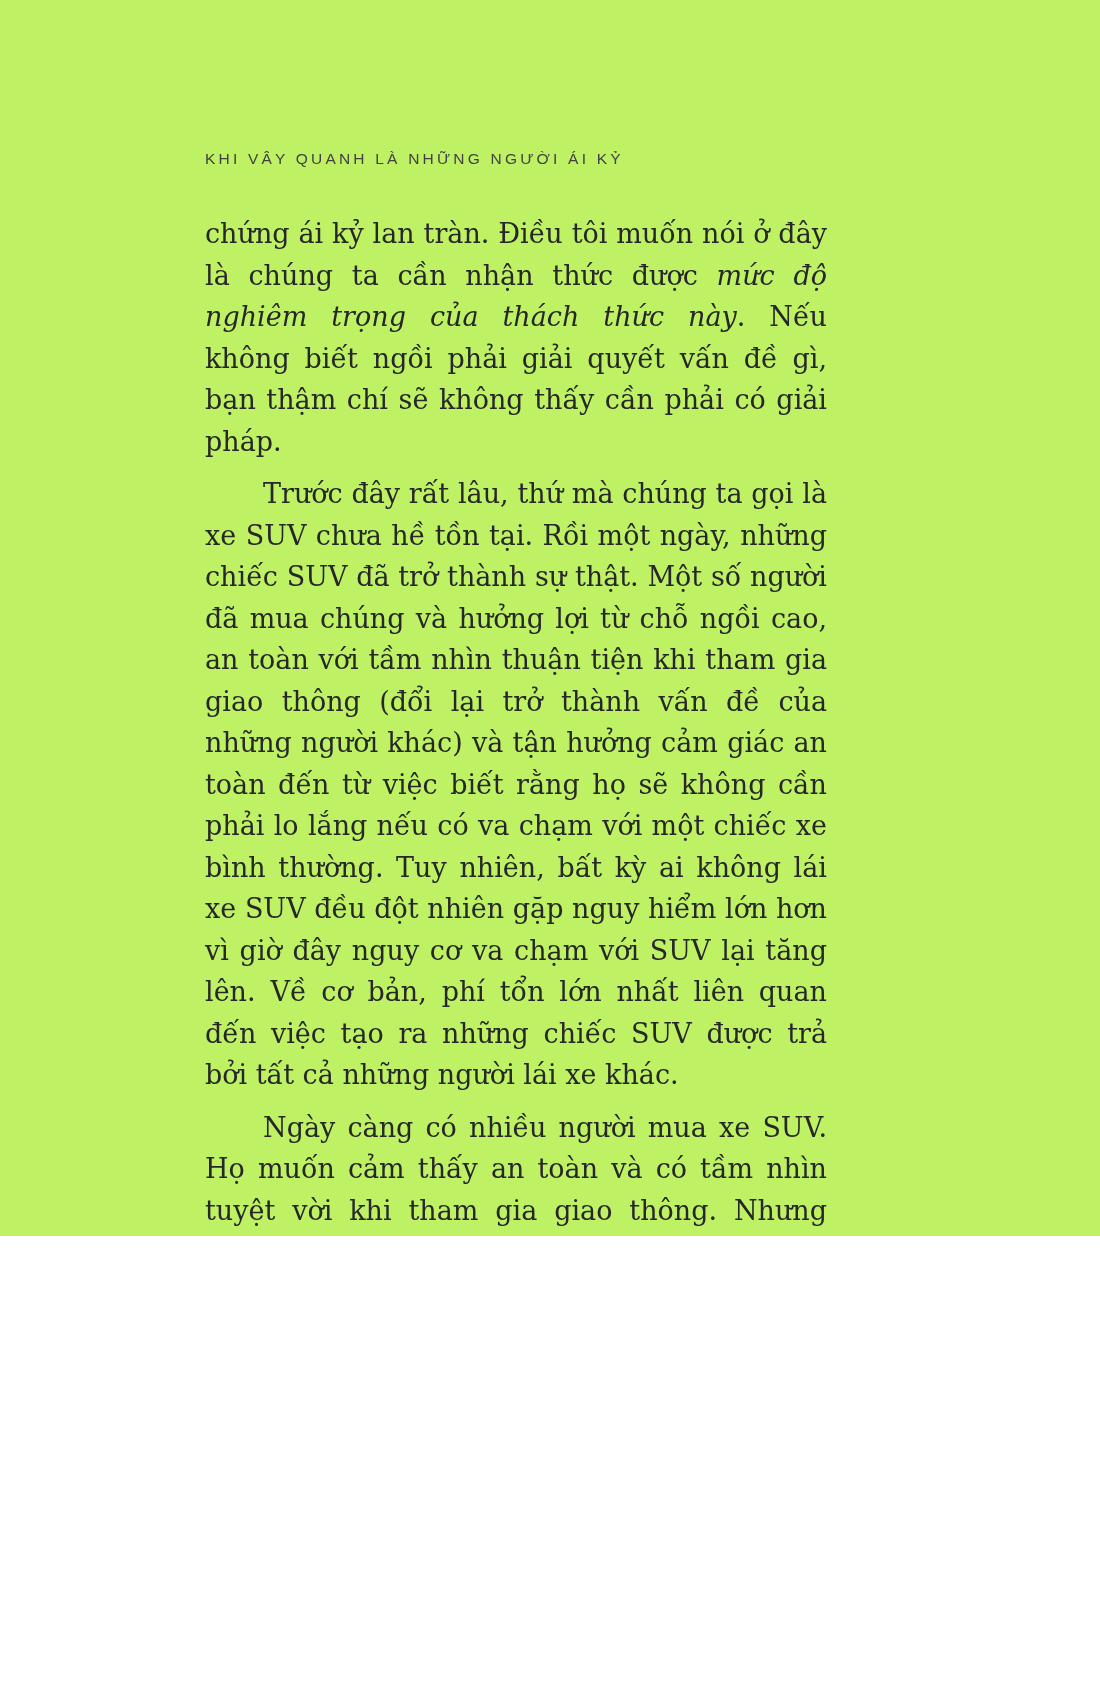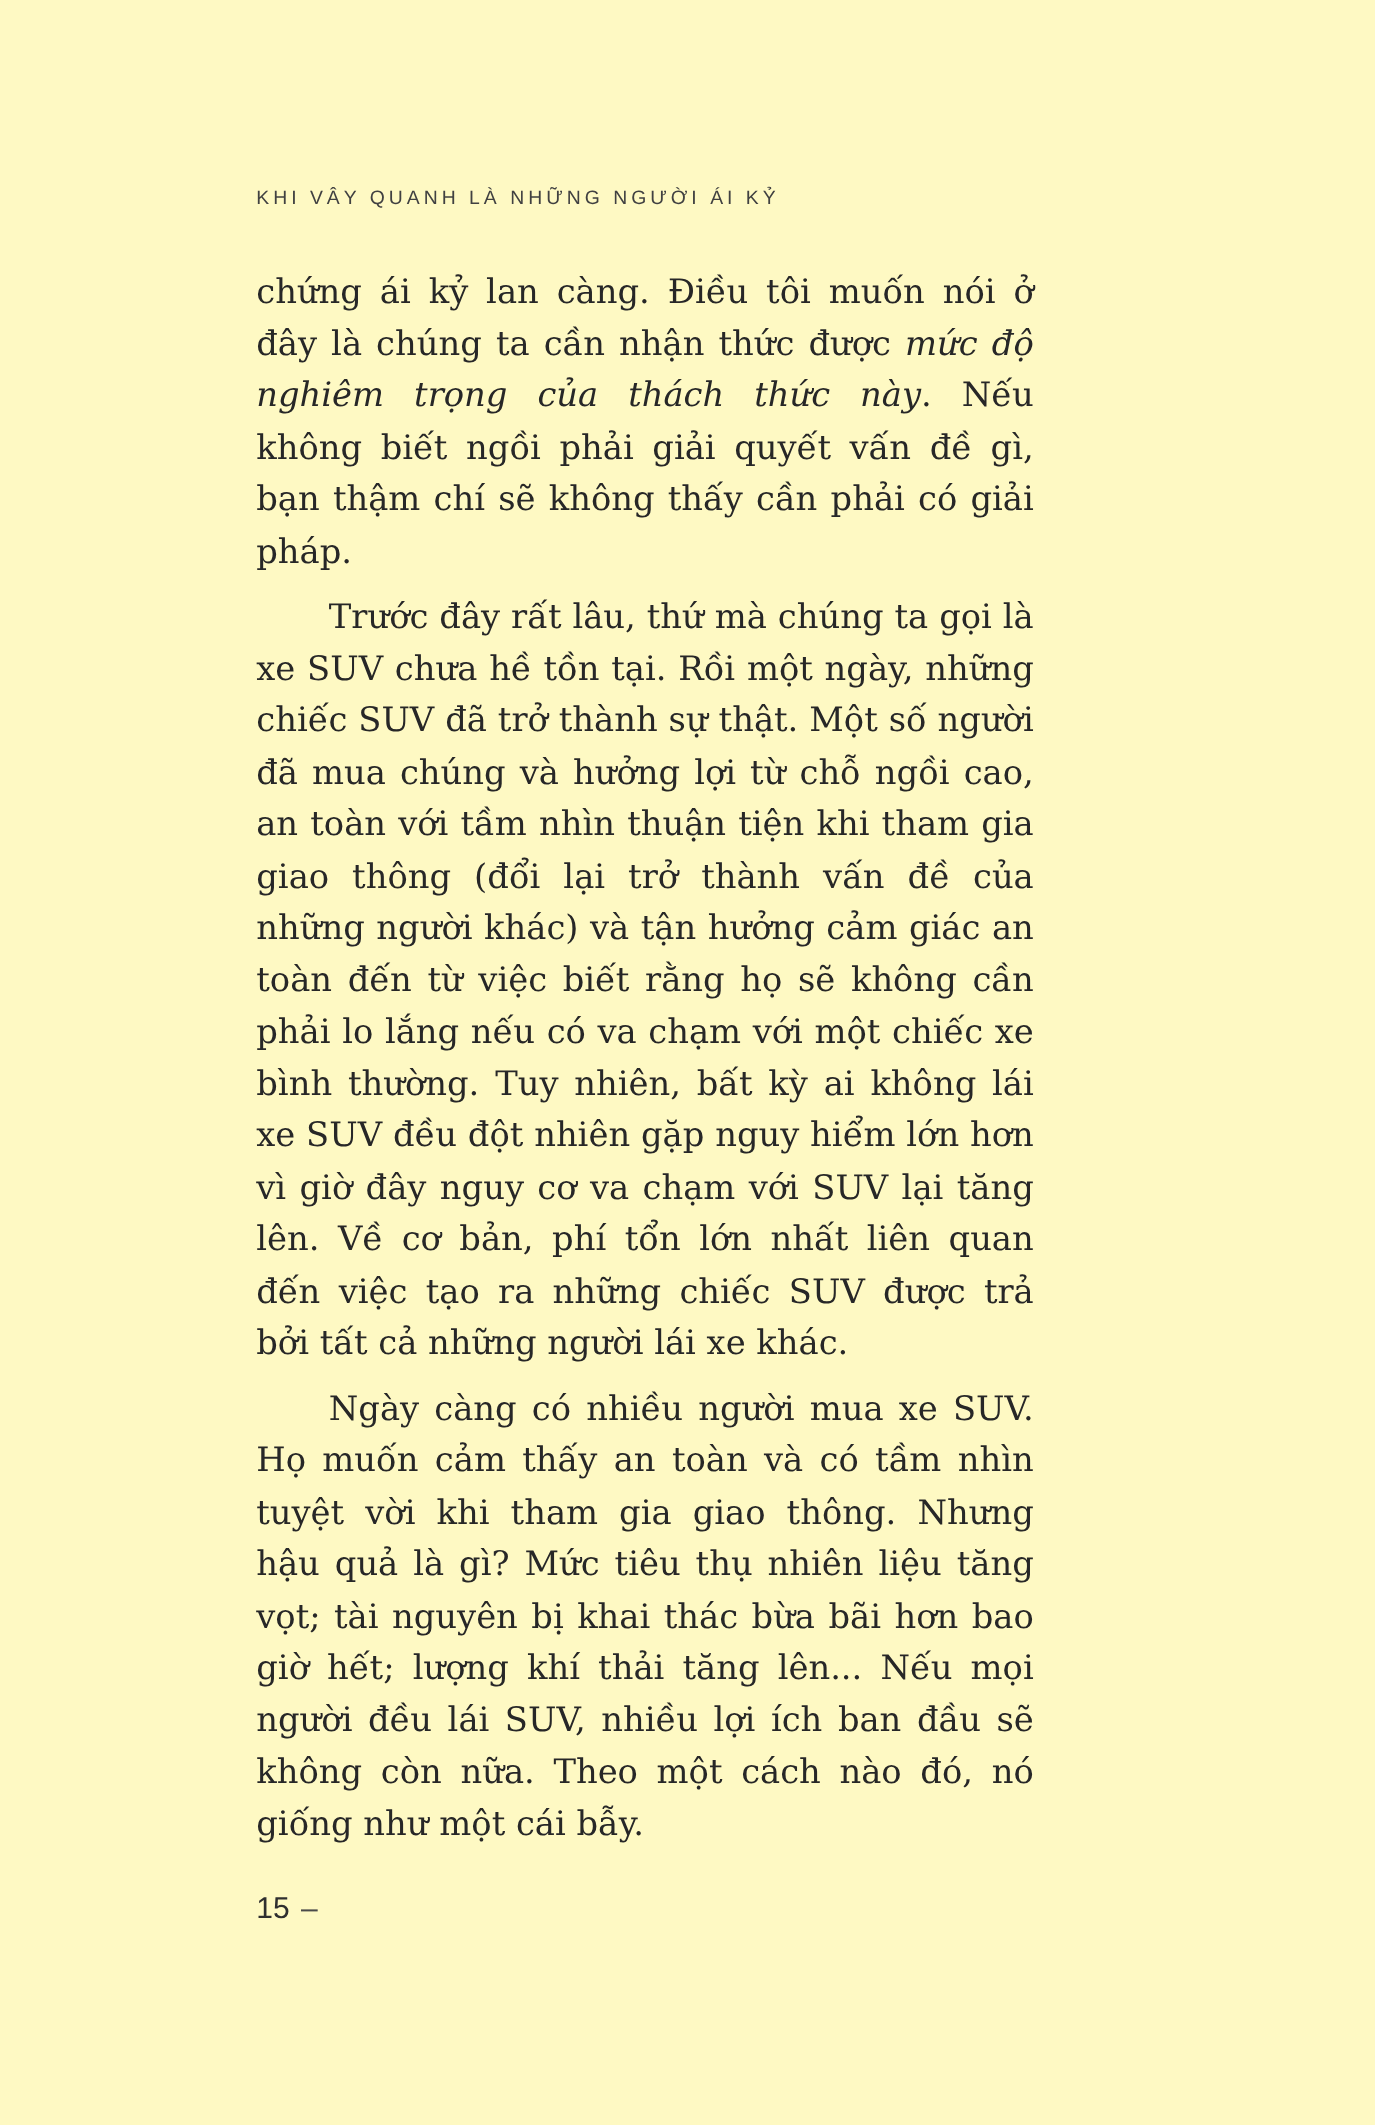--- a/index.html
+++ b/index.html
@@ -3,22 +3,22 @@
 <meta charset="utf-8">
 <style>
   html, body {
     margin: 0;
     padding: 0;
     background: #ffffff;
   }
   .page {
     position: relative;
     width: 1100px;
-    height: 1700px;
-    background: #fef9c3;
+    height: 1236px;
+    background: #bef264;
     overflow: hidden;
   }
   .running-header {
     position: absolute;
     left: 205px;
     top: 150px;
     font-family: "Liberation Sans", sans-serif;
     font-size: 15.5px;
     font-weight: 400;
     letter-spacing: 3.2px;
@@ -59,21 +59,21 @@
     color: #4a4a4a;
   }
 </style>
 </head>
 <body>
 
 <div class="page">
   <div class="running-header">KHI VÂY QUANH LÀ NHỮNG NGƯỜI ÁI KỶ</div>
 
   <div class="body-text" id="paragraphs">
-      <p><span>chứng ái kỷ lan càng. Điều tôi muốn nói ở đây là chúng ta cần nhận thức được </span><span class="italic">mức độ nghiêm trọng của thách thức này</span><span>. Nếu không biết ngồi phải giải quyết vấn đề gì, bạn thậm chí sẽ không thấy cần phải có giải pháp.</span></p>
+      <p><span>chứng ái kỷ lan tràn. Điều tôi muốn nói ở đây là chúng ta cần nhận thức được </span><span class="italic">mức độ nghiêm trọng của thách thức này</span><span>. Nếu không biết ngồi phải giải quyết vấn đề gì, bạn thậm chí sẽ không thấy cần phải có giải pháp.</span></p>
       <p class="indent"><span>Trước đây rất lâu, thứ mà chúng ta gọi là xe SUV chưa hề tồn tại. Rồi một ngày, những chiếc SUV đã trở thành sự thật. Một số người đã mua chúng và hưởng lợi từ chỗ ngồi cao, an toàn với tầm nhìn thuận tiện khi tham gia giao thông (đổi lại trở thành vấn đề của những người khác) và tận hưởng cảm giác an toàn đến từ việc biết rằng họ sẽ không cần phải lo lắng nếu có va chạm với một chiếc xe bình thường. Tuy nhiên, bất kỳ ai không lái xe SUV đều đột nhiên gặp nguy hiểm lớn hơn vì giờ đây nguy cơ va chạm với SUV lại tăng lên. Về cơ bản, phí tổn lớn nhất liên quan đến việc tạo ra những chiếc SUV được trả bởi tất cả những người lái xe khác.</span></p>
       <p class="indent"><span>Ngày càng có nhiều người mua xe SUV. Họ muốn cảm thấy an toàn và có tầm nhìn tuyệt vời khi tham gia giao thông. Nhưng hậu quả là gì? Mức tiêu thụ nhiên liệu tăng vọt; tài nguyên bị khai thác bừa bãi hơn bao giờ hết; lượng khí thải tăng lên... Nếu mọi người đều lái SUV, nhiều lợi ích ban đầu sẽ không còn nữa. Theo một cách nào đó, nó giống như một cái bẫy.</span></p>
     </div>
 
   <div class="page-footer">
     <span>15</span><span class="dash">–</span>
   </div>
 </div>
 
 </body></html>

